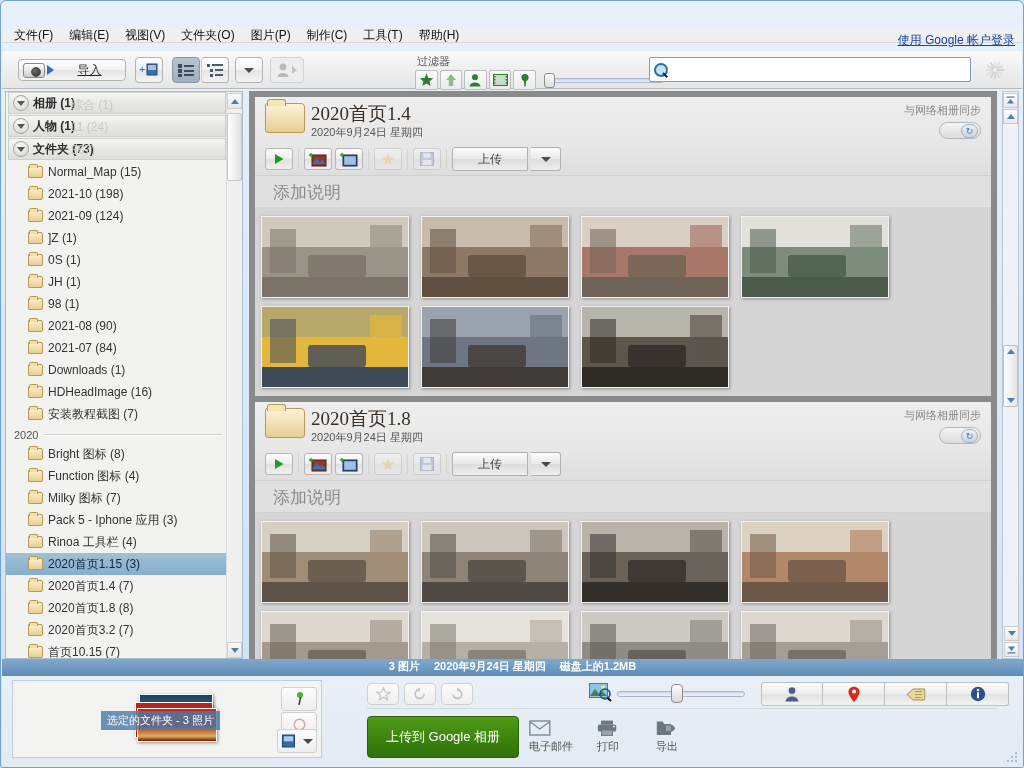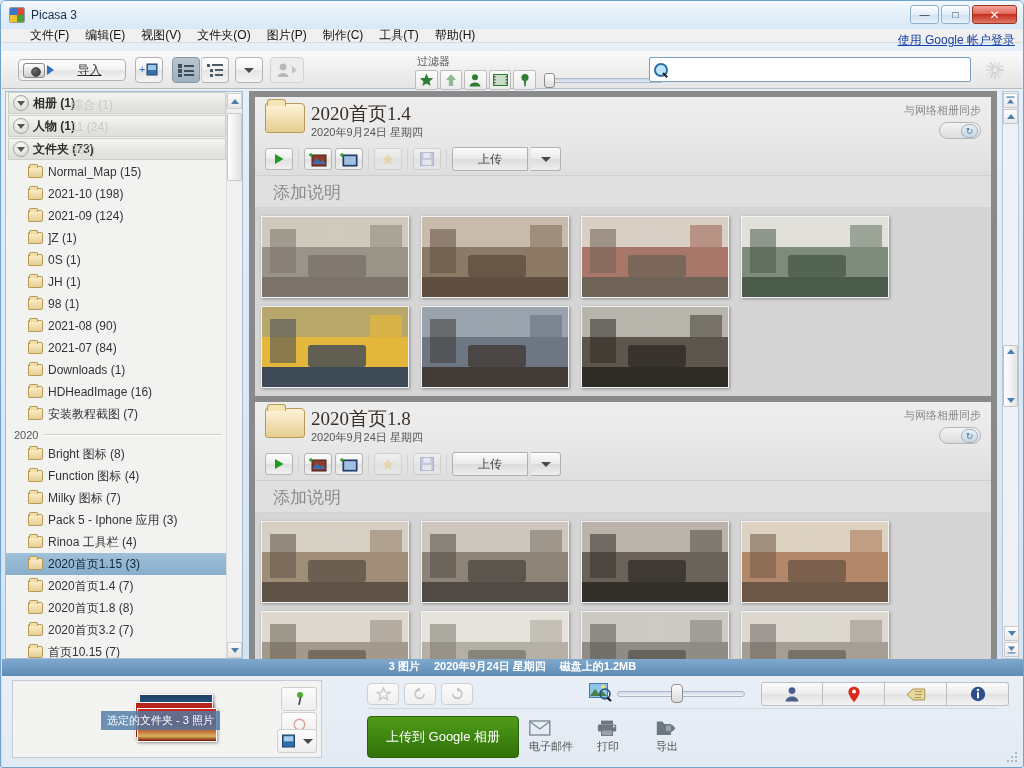--- a/index.html
+++ b/index.html
@@ -45,21 +45,21 @@
   .wbtn.close {
     width:45px;
     background:linear-gradient(180deg,#f3a39a 0%,#e06a5b 45%,#c4301f 50%,#e07a69 100%);
     border-color:#9d3326;color:#fff;font-size:12px;font-weight:bold;
   }
   
   #menubar {
     position:absolute; left:1px; top:28px; width:1020px; height:14px;
     background:#f0f0f0;
     border-bottom:1px solid #d9d9d9;
-    display:flex; align-items:center; padding-left:20px;
+    display:flex; align-items:center; padding-left:4px;
   }
   .menu-item { padding:3px 8px; font-size:12px; color:#111; white-space:nowrap; }
   #google-login {
     position:absolute; right:8px; top:31px; font-size:12px;
     color:#1a43a8; text-decoration:underline; white-space:nowrap;
   }
   
   #toolbar {
     position:absolute; left:1px; top:50px; width:1020px; height:38px;
     background:linear-gradient(180deg,#fafafa 0%,#efefef 50%,#e6e6e6 100%);
@@ -274,34 +274,20 @@
   #br-divider { position:absolute; left:365px; top:32px; width:630px; height:1px;
      background:#d0d8e0; }
   #grip { position:absolute; right:4px; bottom:4px; width:14px; height:14px; }
   #grip i { position:absolute; background:#a9bacb; width:2px; height:2px; }
 </style>
 </head>
 <body>
 
 <div id="window">
 
-  <div id="titlebar">
-    <div id="app-icon">
-      <i class="q1"></i>
-        <i class="q2"></i>
-        <i class="q3"></i>
-        <i class="q4"></i>
-    </div>
-    <span id="title-text">Picasa 3</span>
-    <div class="wbtns">
-      <div class="wbtn">—</div>
-      <div class="wbtn">□</div>
-      <div class="wbtn close">✕</div>
-    </div>
-  </div>
 
   <div id="menubar">
     <div class="menu-item">文件(F)</div>
     <div class="menu-item">编辑(E)</div>
     <div class="menu-item">视图(V)</div>
     <div class="menu-item">文件夹(O)</div>
     <div class="menu-item">图片(P)</div>
     <div class="menu-item">制作(C)</div>
     <div class="menu-item">工具(T)</div>
     <div class="menu-item">帮助(H)</div>

